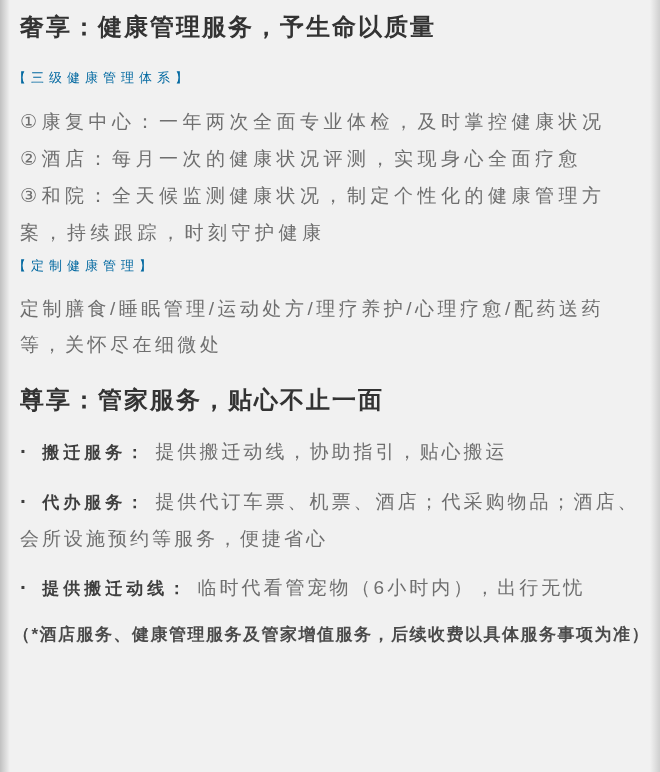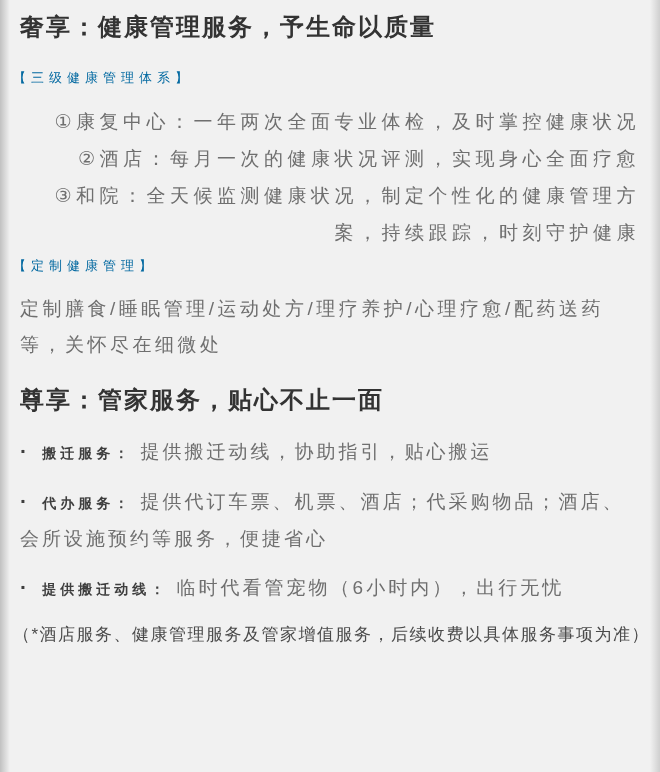--- a/index.html
+++ b/index.html
@@ -41,21 +41,21 @@
   .bracket-title {
     margin: 0 0 12px -7px;
     font-size: 13px;
     line-height: 26px;
     font-weight: 400;
     color: #0369a1;
     letter-spacing: 5px;
     white-space: nowrap;
   }
 
-  .tier-list { margin: 0 0 2px 0; text-align: right; }
+  .tier-list { margin: 0 0 2px 0; }
   .tier-item {
     margin: 0;
     font-size: 19px;
     line-height: 37px;
     color: #6f6f6f;
     letter-spacing: 4.5px;
   }
 
   .custom-body {
     margin: 0;
@@ -72,32 +72,32 @@
     color: #6f6f6f;
     letter-spacing: 3px;
   }
   .service-bullet {
     font-size: 21px;
     font-weight: bold;
     color: #3e3e3e;
     margin-right: 4px;
   }
   .service-label {
-    font-size: 14px;
+    font-size: 17px;
     font-weight: bold;
     color: #3e3e3e;
     letter-spacing: 4px;
     text-align: right;
   }
 
   .footnote {
     margin: 16px 0 0 -7px;
     font-size: 17px;
     line-height: 24px;
-    font-weight: 400;
+    font-weight: 700;
     color: #4a4a4a;
     letter-spacing: 1.5px;
     white-space: nowrap;
   }
 </style>
 </head>
 <body>
 
 <div class="page">
   <div class="edge-shade left"></div>

